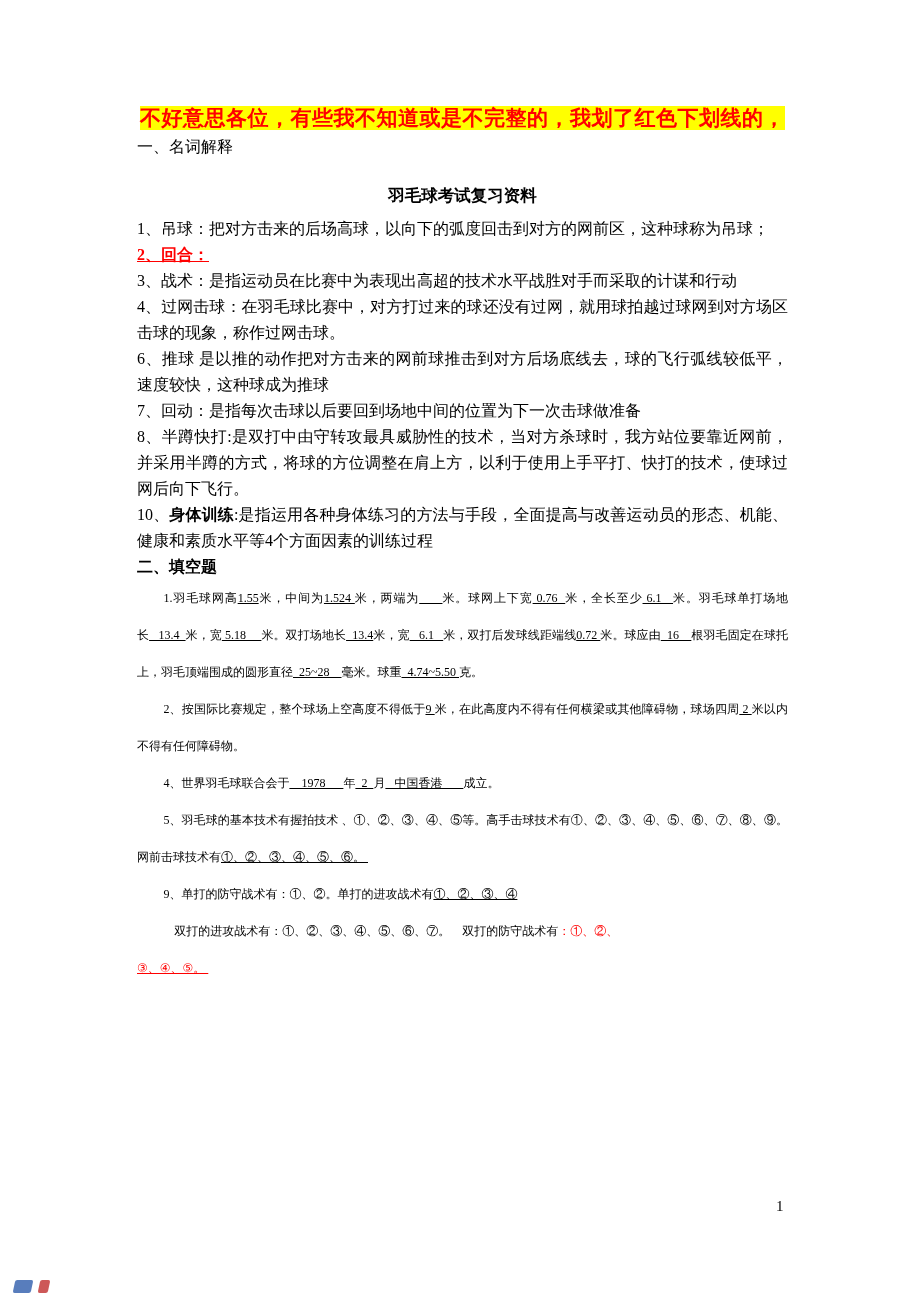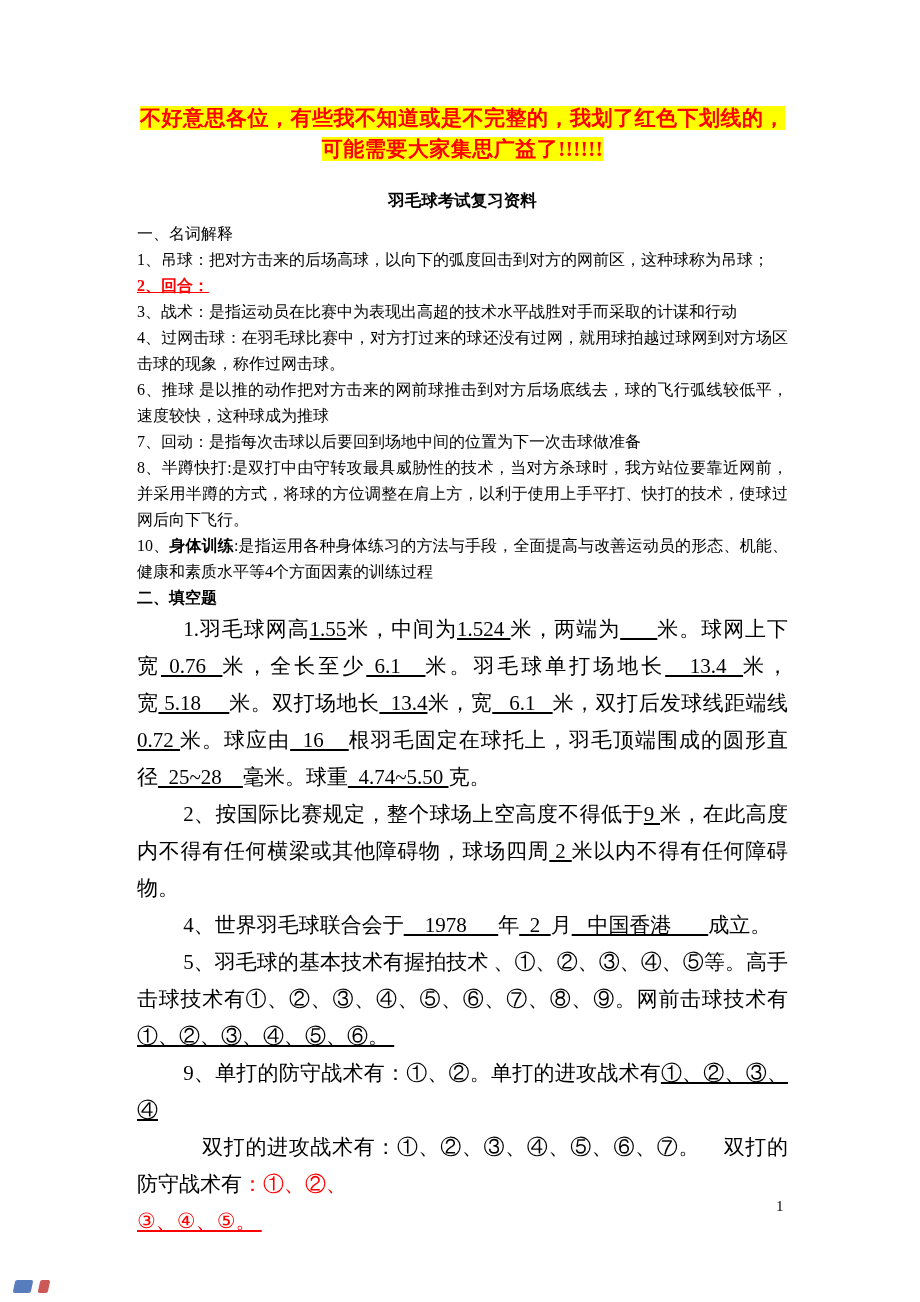--- a/index.html
+++ b/index.html
@@ -33,21 +33,21 @@
     margin-top: 24px;
     margin-bottom: 8px;
   }
   .body {
     font-size: 16px;
     line-height: 26px;
     text-align: justify;
   }
   .bold { font-weight: bold; }
   .fill {
-    font-size: 21px;
+    font-size: 12px;
     line-height: 37px;
     text-align: justify;
   }
   .indent { text-indent: 2.2em; }
   .indent-small { text-indent: 0.5em; }
   .indent3 { text-indent: 3.1em; }
   span.u { text-decoration: underline; }
   span.r { color: var(--red, #ff0000); font-family: Liberation Serif, serif; }
   span.b { font-weight: bold; }
   span.hl { background: var(--hl, #ffff00); }
@@ -66,23 +66,22 @@
     display: inline-block; width: 10px; height: 13px;
     background: #c43b3b; margin-left: 3px; transform: skewX(-12deg);
     border-radius: 2px; opacity: 0.85; vertical-align: middle;
   }
 </style>
 </head>
 <body>
 
 <div class="doc">
     <div class="blk notice"><span class="hl">不好意思各位，有些我不知道或是不完整的，我划了红色下划线的，</span></div>
-    <div class="blk notice"><span class="hl">可能需要大家集思广益了!!!!!!</span></div>
+    <div class="blk body"><span>一、名词解释</span></div>
     <div class="blk title"><span>羽毛球考试复习资料</span></div>
-    <div class="blk body"><span>一、名词解释</span></div>
     <div class="blk body"><span>1、吊球：把对方击来的后场高球，以向下的弧度回击到对方的网前区，这种球称为吊球；</span></div>
     <div class="blk body"><span class="r u b">2、回合：</span></div>
     <div class="blk body"><span>3、战术：是指运动员在比赛中为表现出高超的技术水平战胜对手而采取的计谋和行动</span></div>
     <div class="blk body"><span>4、过网击球：在羽毛球比赛中，对方打过来的球还没有过网，就用球拍越过球网到对方场区击球的现象，称作过网击球。</span></div>
     <div class="blk body"><span>6、推球 是以推的动作把对方击来的网前球推击到对方后场底线去，球的飞行弧线较低平，速度较快，这种球成为推球</span></div>
     <div class="blk body"><span>7、回动：是指每次击球以后要回到场地中间的位置为下一次击球做准备</span></div>
     <div class="blk body"><span>8、半蹲快打:是双打中由守转攻最具威胁性的技术，当对方杀球时，我方站位要靠近网前，并采用半蹲的方式，将球的方位调整在肩上方，以利于使用上手平打、快打的技术，使球过网后向下飞行。</span></div>
     <div class="blk body"><span>10、</span><span class="b">身体训练</span><span>:是指运用各种身体练习的方法与手段，全面提高与改善运动员的形态、机能、健康和素质水平等4个方面因素的训练过程</span></div>
     <div class="blk body bold"><span>二、填空题</span></div>
     <div class="blk fill indent"><span>1.羽毛球网高</span><span class="u">1.55</span><span>米，中间为</span><span class="u">1.524&nbsp;</span><span>米，两端为</span><span class="u">&nbsp;&nbsp;&nbsp;&nbsp;&nbsp;&nbsp;</span><span>米。球网上下宽</span><span class="u">&nbsp;0.76&nbsp;&nbsp;</span><span>米，全长至少</span><span class="u">&nbsp;6.1&nbsp;&nbsp;&nbsp;</span><span>米。羽毛球单打场地长</span><span class="u">&nbsp;&nbsp;&nbsp;13.4&nbsp;&nbsp;</span><span>米，宽</span><span class="u">&nbsp;5.18&nbsp;&nbsp;&nbsp;&nbsp;&nbsp;</span><span>米。双打场地长</span><span class="u">&nbsp;&nbsp;13.4</span><span>米，宽</span><span class="u">&nbsp;&nbsp;&nbsp;6.1&nbsp;&nbsp;&nbsp;</span><span>米，双打后发球线距端线</span><span class="u">0.72&nbsp;</span><span>米。球应由</span><span class="u">&nbsp;&nbsp;16&nbsp;&nbsp;&nbsp;&nbsp;</span><span>根羽毛固定在球托上，羽毛顶端围成的圆形直径</span><span class="u">&nbsp;&nbsp;25~28&nbsp;&nbsp;&nbsp;&nbsp;</span><span>毫米。球重</span><span class="u">&nbsp;&nbsp;4.74~5.50&nbsp;</span><span>克。</span></div>

